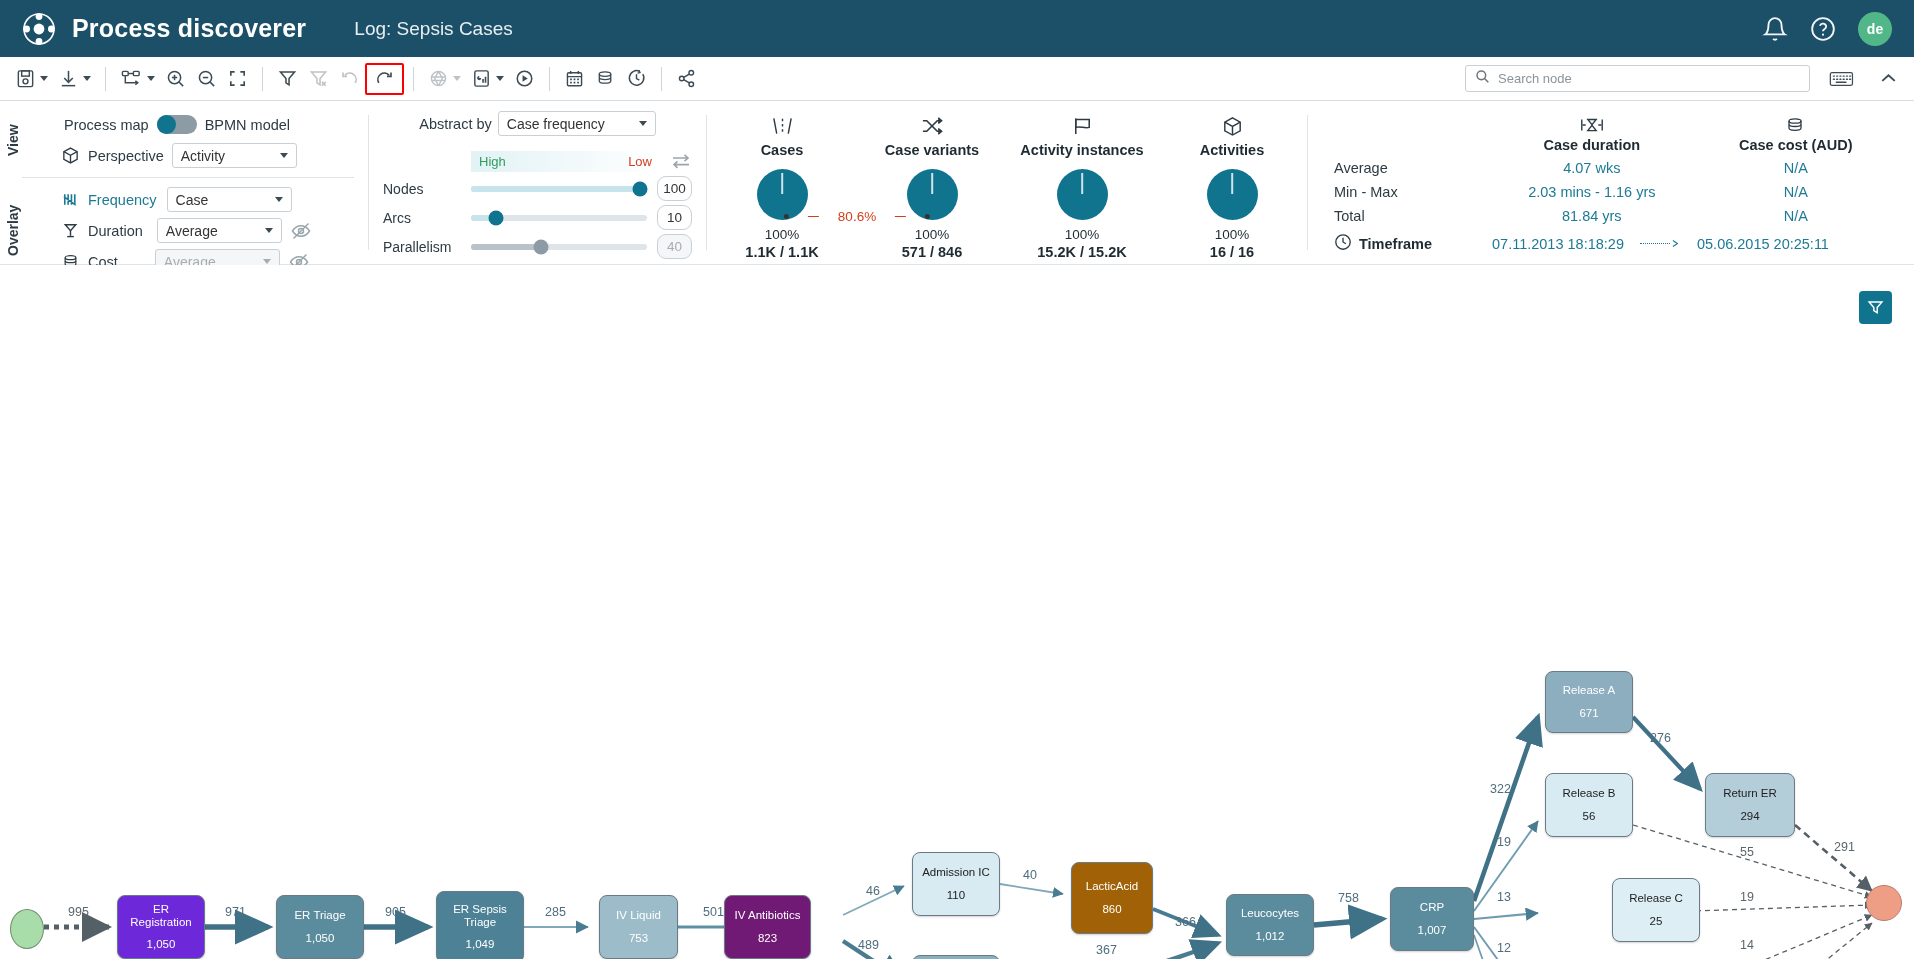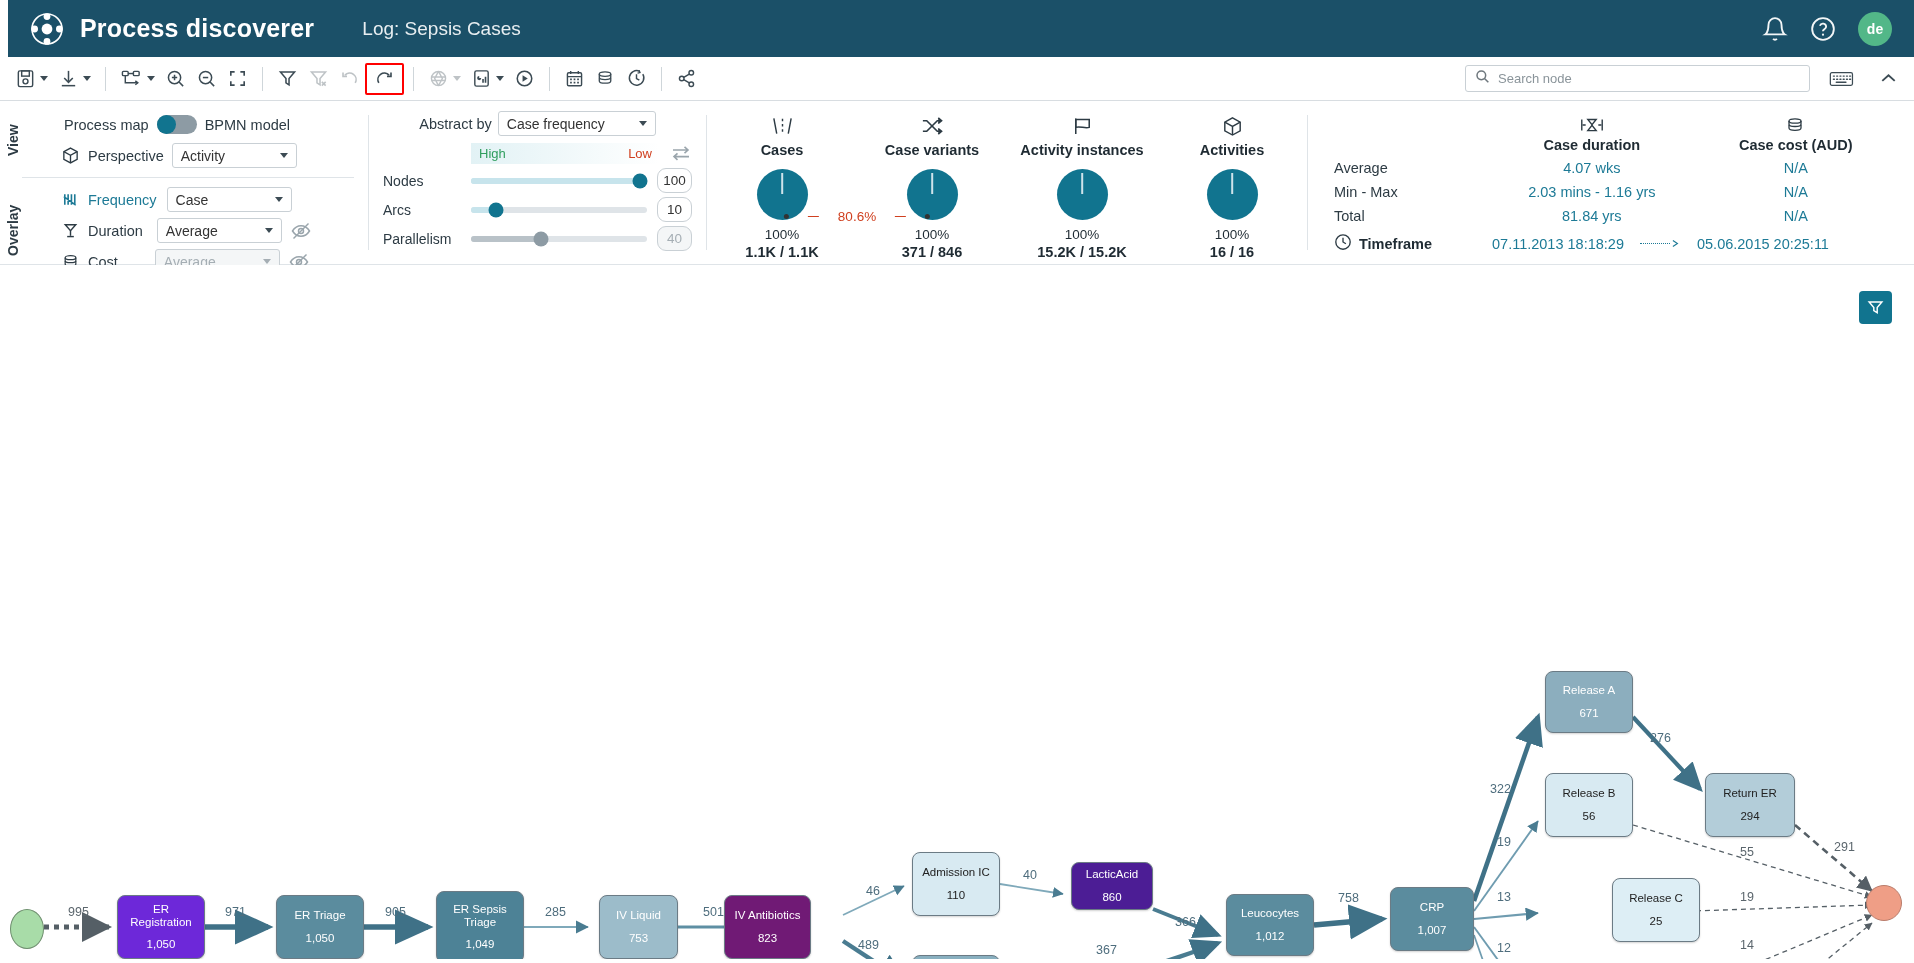--- a/index.html
+++ b/index.html
@@ -1,21 +1,21 @@
 <!DOCTYPE html>
 <html><head>
 <meta charset="utf-8">
 <style>
   * { box-sizing: border-box; margin:0; padding:0; }
   html,body { width:1914px; height:963px; overflow:hidden; background:#fff;
     font-family:"Liberation Sans", sans-serif; }
 
   
   .header { height:57px; background:#1b5068; display:flex; align-items:center;
-    padding:0 22px; position:relative;margin-left:8px; }
+    padding:0 22px; position:relative; }
   .logo { width:34px; height:34px; position:relative; flex:none; margin-right:16px;}
   .app-title { color:#fff; font-size:25px; font-weight:bold; letter-spacing:.2px; }
   .log-title { color:#e8eef1; font-size:19px; margin-left:48px; font-weight:400;}
   .header-right { margin-left:auto; display:flex; align-items:center; gap:22px;}
   .hicon { width:26px; height:26px; color:#fff; opacity:.95; cursor:pointer;}
   .avatar { width:34px; height:34px; border-radius:50%; background:#52b788;
     color:#fff; font-size:14px; display:flex; align-items:center;
     justify-content:center; font-weight:600;}
 
   
@@ -64,21 +64,21 @@
   .sel .v { flex:1; }
   .sel.dis { background:#f4f6f7; color:#a5aeb4; }
   .ico { width:20px; height:20px; color:#2d3b44; flex:none; display:flex;
     align-items:center; justify-content:center;}
   .ico.teal { color:#1d7a96; }
   .eye { width:22px;height:22px;color:#9aa5ac;cursor:pointer;}
 
   
   .panelS { width:337px; flex:none; padding:10px 14px 0 14px;}
   .abst { display:flex; align-items:center; gap:6px; justify-content:center;
-     margin-bottom:6px;}
+     margin-bottom:14px;}
   .abst .t { font-size:14.5px; color:#2d3b44;}
   .abst .sel { width:158px; }
   .hl { display:flex; align-items:center; gap:10px; margin-bottom:2px;}
   .hlbar { flex:1; height:21px; background:linear-gradient(90deg,#e2f2f5,#ffffff);
     display:flex; align-items:center; justify-content:space-between;
     padding:0 8px; font-size:13px;}
   .hlbar .hi{color:#2f9e5e;} .hlbar .lo{color:#d04020;}
   .swap { width:22px;height:22px; color:#9aa5ac; cursor:pointer;}
   .srow { display:flex; align-items:center; gap:10px; height:29px;}
   .srow .nm { width:78px; font-size:14px; color:#2d3b44;}
@@ -506,21 +506,21 @@
     <div class="metric">
       <span class="mi">
         <svg viewBox="0 0 26 22" width="25" height="22" fill="none" stroke="#2d3b44" stroke-width="1.7">
           <path d="M3 5.5h4l11 11h4M3 16.5h4l11-11h4"></path>
           <path d="M19 2.6 22.4 5.5 19 8.4M19 13.6 22.4 16.5 19 19.4" fill="#2d3b44"></path>
         </svg>
       </span>
       <span class="mt">Case variants</span>
       <span class="donut"></span>
       <span class="mp">100%</span>
-      <span class="mv">371 / 846</span>
+      <span class="mv">571 / 846</span>
     </div>
     <div class="metric">
       <span class="mi">
         <svg viewBox="0 0 26 22" width="25" height="22" fill="none" stroke="#2d3b44" stroke-width="1.6">
           <path d="M6 3.2v16"></path>
             <path d="M6 4.2h14v8.2c-4 1.6-10-1.6-14 0z"></path>
         </svg>
       </span>
       <span class="mt">Activity instances</span>
       <span class="donut"></span>
@@ -684,21 +684,21 @@
     <span class="nv">753</span>
     </div>
   <div class="node" style="left:724px;top:630px;width:87px;height:64px;background:#701a75;color:#fff">
     <span class="nl">IV Antibiotics</span>
     <span class="nv">823</span>
     </div>
   <div class="node" style="left:912px;top:587px;width:88px;height:64px;background:#d8eaf2;color:#222">
     <span class="nl">Admission IC</span>
     <span class="nv">110</span>
     </div>
-  <div class="node" style="left:1071px;top:597px;width:82px;height:48px;background:#4c1d95;color:#fff">
+  <div class="node" style="left:1071px;top:597px;width:82px;height:72px;background:#a16207;color:#fff">
     <span class="nl">LacticAcid</span>
     <span class="nv">860</span>
     </div>
   <div class="node" style="left:912px;top:690px;width:88px;height:64px;background:#89b0c0;color:#fff">
     
     </div>
   <div class="node" style="left:1226px;top:629px;width:88px;height:62px;background:#5b8c9e;color:#fff">
     <span class="nl">Leucocytes</span>
     <span class="nv">1,012</span>
     </div>

